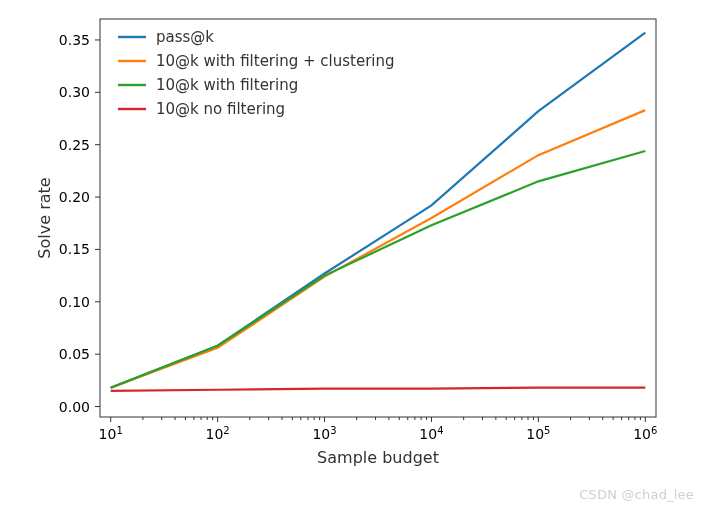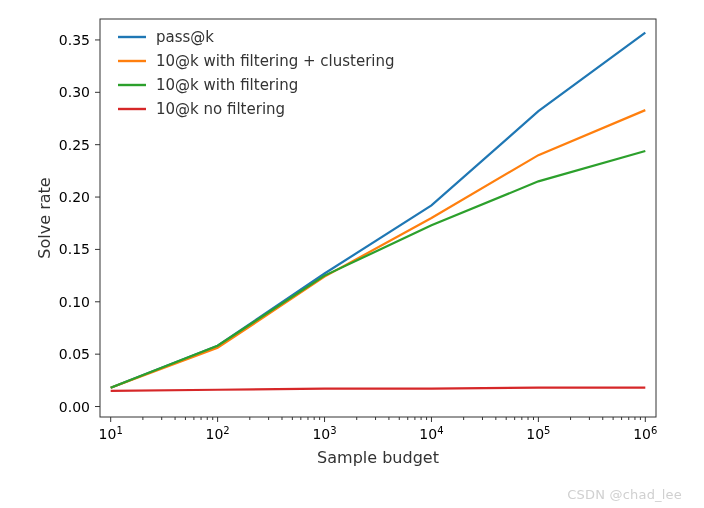--- a/index.html
+++ b/index.html
@@ -36,21 +36,21 @@
     stroke: #333;
     stroke-width: 1;
     fill: none;
   }
   .series-line {
     fill: none;
     stroke-width: 2.2;
   }
   .watermark {
     position: absolute;
-    right: 22px;
+    right: 10px;
     bottom: 6px;
     font-size: 13px;
     color: #d0d0d0;
     letter-spacing: 0.2px;
     pointer-events: none;
   }
 </style>
 </head>
 <body>
 

